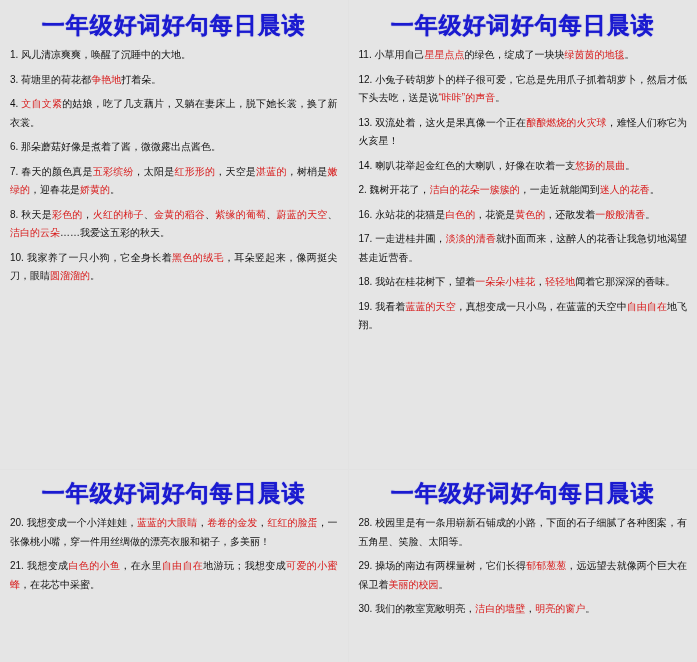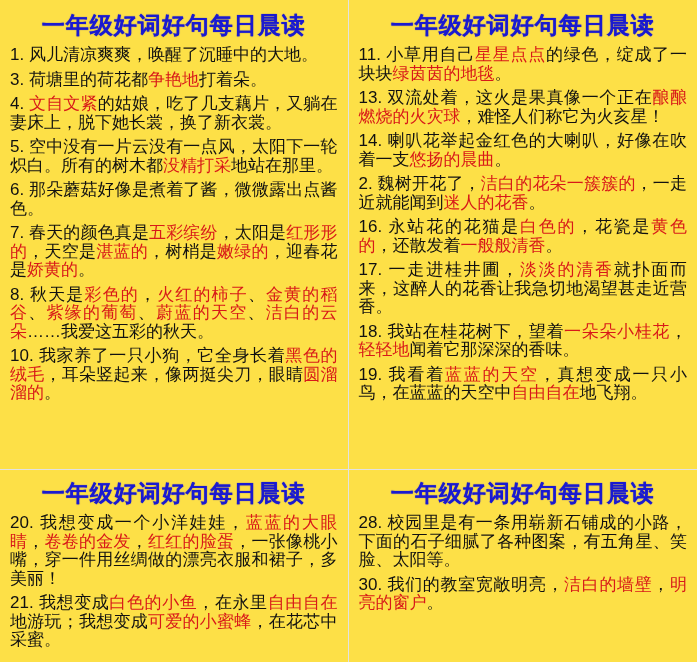--- a/index.html
+++ b/index.html
@@ -25,37 +25,37 @@
     grid-template-columns: 1fr 1fr;
     grid-template-rows: 470px auto;
     width: 697px;
     height: 662px;
   }
   .panel {
     position: relative;
     padding: 8px 10px 6px 10px;
     box-sizing: border-box;
     overflow: hidden;
-    background: #fde047;
+    background: #e5e5e5;
   }
   .panel.border-right { border-right: 1px solid #e2e2e2; }
   .panel.border-bottom { border-bottom: 1px solid #e2e2e2; }
   .panel-title {
     text-align: center;
     color: #1a1ad0;
     font-weight: bold;
     font-size: 23px;
     letter-spacing: 1px;
     line-height: 30px;
     margin: 2px 0 6px 0;
     font-family: "Liberation Sans", sans-serif;
     text-shadow: 0 0 1px #1a1ad0;
   }
   .items {
-    font-size: 17px;
+    font-size: 10px;
     line-height: 18.5px;
     color: #111111;
   }
   .item {
     margin-bottom: 6px;
     text-align: justify;
     word-break: break-all;
   }
   .hl {
     color: #d81919;
@@ -74,32 +74,32 @@
 
 <div class="sheet">
   <div class="grid">
 
     <div class="panel border-right border-bottom">
       <div class="panel-title">一年级好词好句每日晨读</div>
       <div class="items">
         <div class="item"><span class="plain">1. 风儿清凉爽爽，唤醒了沉睡中的大地。</span></div>
         <div class="item"><span class="plain">3. 荷塘里的荷花都</span><span class="hl">争艳地</span><span class="plain">打着朵。</span></div>
         <div class="item"><span class="plain">4. </span><span class="hl">文自文紧</span><span class="plain">的姑娘，吃了几支藕片，又躺在妻床上，脱下她长裳，换了新衣裳。</span></div>
-        <div class="item"><span class="plain">5. 空中没有一片云没有一点风，太阳下一轮炽白。所有的树木都</span><span class="hl">没精打采</span><span class="plain">地站在那里。</span></div>
         <div class="item"><span class="plain">6. 那朵蘑菇好像是煮着了酱，微微露出点酱色。</span></div>
         <div class="item"><span class="plain">7. 春天的颜色真是</span><span class="hl">五彩缤纷</span><span class="plain">，太阳是</span><span class="hl">红形形的</span><span class="plain">，天空是</span><span class="hl">湛蓝的</span><span class="plain">，树梢是</span><span class="hl">嫩绿的</span><span class="plain">，迎春花是</span><span class="hl">娇黄的</span><span class="plain">。</span></div>
         <div class="item"><span class="plain">8. 秋天是</span><span class="hl">彩色的</span><span class="plain">，</span><span class="hl">火红的柿子</span><span class="plain">、</span><span class="hl">金黄的稻谷</span><span class="plain">、</span><span class="hl">紫缘的葡萄</span><span class="plain">、</span><span class="hl">蔚蓝的天空</span><span class="plain">、</span><span class="hl">洁白的云朵</span><span class="plain">……我爱这五彩的秋天。</span></div>
         <div class="item"><span class="plain">10. 我家养了一只小狗，它全身长着</span><span class="hl">黑色的绒毛</span><span class="plain">，耳朵竖起来，像两挺尖刀，眼睛</span><span class="hl">圆溜溜的</span><span class="plain">。</span></div>
       </div>
     </div>
 
     <div class="panel border-bottom">
       <div class="panel-title">一年级好词好句每日晨读</div>
       <div class="items">
         <div class="item"><span class="plain">11. 小草用自己</span><span class="hl">星星点点</span><span class="plain">的绿色，绽成了一块块</span><span class="hl">绿茵茵的地毯</span><span class="plain">。</span></div>
+        <div class="item"><span class="plain">12. 小兔子砖胡萝卜的样子很可爱，它总是先用爪子抓着胡萝卜，然后才低下头去吃，送是说</span><span class="hl">“咔咔”的声音</span><span class="plain">。</span></div>
         <div class="item"><span class="plain">13. 双流处着，这火是果真像一个正在</span><span class="hl">酿酿燃烧的火灾球</span><span class="plain">，难怪人们称它为火亥星！</span></div>
         <div class="item"><span class="plain">14. 喇叭花举起金红色的大喇叭，好像在吹着一支</span><span class="hl">悠扬的晨曲</span><span class="plain">。</span></div>
         <div class="item"><span class="plain">2. 魏树开花了，</span><span class="hl">洁白的花朵一簇簇的</span><span class="plain">，一走近就能闻到</span><span class="hl">迷人的花香</span><span class="plain">。</span></div>
         <div class="item"><span class="plain">16. 永站花的花猫是</span><span class="hl">白色的</span><span class="plain">，花瓷是</span><span class="hl">黄色的</span><span class="plain">，还散发着</span><span class="hl">一般般清香</span><span class="plain">。</span></div>
         <div class="item"><span class="plain">17. 一走进桂井圃，</span><span class="hl">淡淡的清香</span><span class="plain">就扑面而来，这醉人的花香让我急切地渴望甚走近营香。</span></div>
         <div class="item"><span class="plain">18. 我站在桂花树下，望着</span><span class="hl">一朵朵小桂花</span><span class="plain">，</span><span class="hl">轻轻地</span><span class="plain">闻着它那深深的香味。</span></div>
         <div class="item"><span class="plain">19. 我看着</span><span class="hl">蓝蓝的天空</span><span class="plain">，真想变成一只小鸟，在蓝蓝的天空中</span><span class="hl">自由自在</span><span class="plain">地飞翔。</span></div>
       </div>
     </div>
 
@@ -108,18 +108,19 @@
       <div class="items">
         <div class="item"><span class="plain">20. 我想变成一个小洋娃娃，</span><span class="hl">蓝蓝的大眼睛</span><span class="plain">，</span><span class="hl">卷卷的金发</span><span class="plain">，</span><span class="hl">红红的脸蛋</span><span class="plain">，一张像桃小嘴，穿一件用丝绸做的漂亮衣服和裙子，多美丽！</span></div>
         <div class="item"><span class="plain">21. 我想变成</span><span class="hl">白色的小鱼</span><span class="plain">，在永里</span><span class="hl">自由自在</span><span class="plain">地游玩；我想变成</span><span class="hl">可爱的小蜜蜂</span><span class="plain">，在花芯中采蜜。</span></div>
       </div>
     </div>
 
     <div class="panel bottom">
       <div class="panel-title">一年级好词好句每日晨读</div>
       <div class="items">
         <div class="item"><span class="plain">28. 校园里是有一条用崭新石铺成的小路，下面的石子细腻了各种图案，有五角星、笑脸、太阳等。</span></div>
+        <div class="item"><span class="plain">29. 操场的南边有两棵量树，它们长得</span><span class="hl">郁郁葱葱</span><span class="plain">，远远望去就像两个巨大在保卫着</span><span class="hl">美丽的校园</span><span class="plain">。</span></div>
         <div class="item"><span class="plain">30. 我们的教室宽敞明亮，</span><span class="hl">洁白的墙壁</span><span class="plain">，</span><span class="hl">明亮的窗户</span><span class="plain">。</span></div>
       </div>
     </div>
 
   </div>
 </div>
 
 </body></html>

